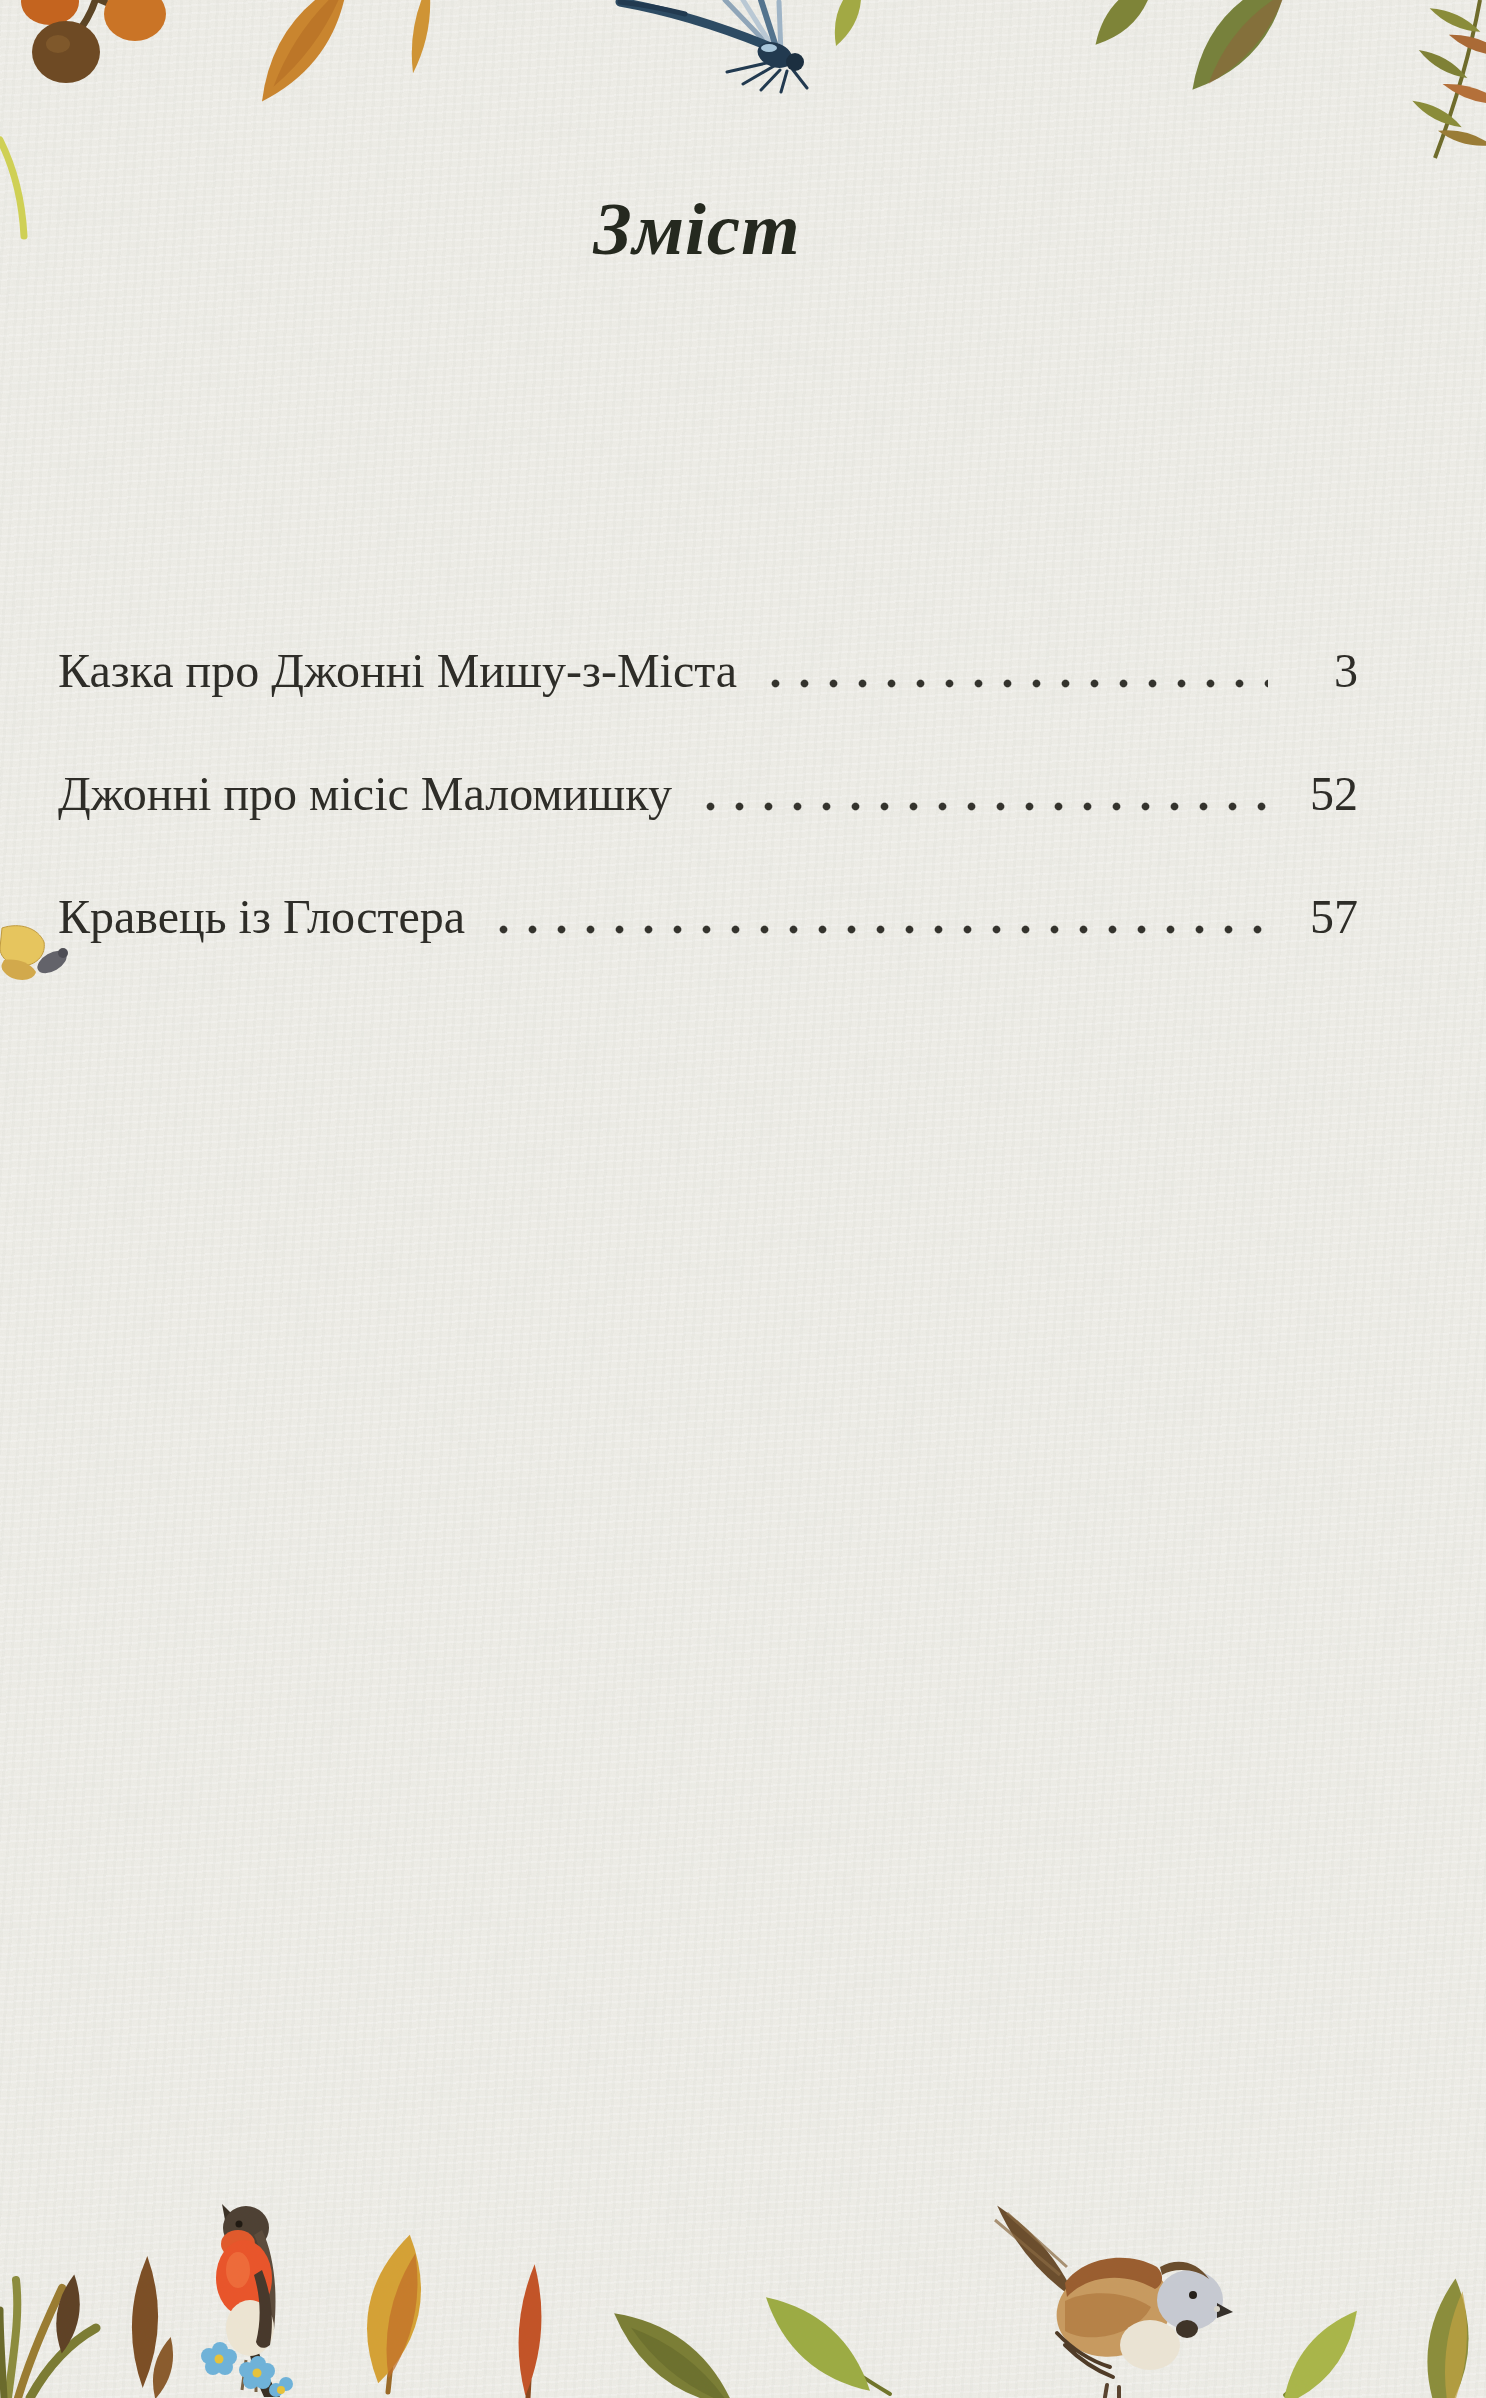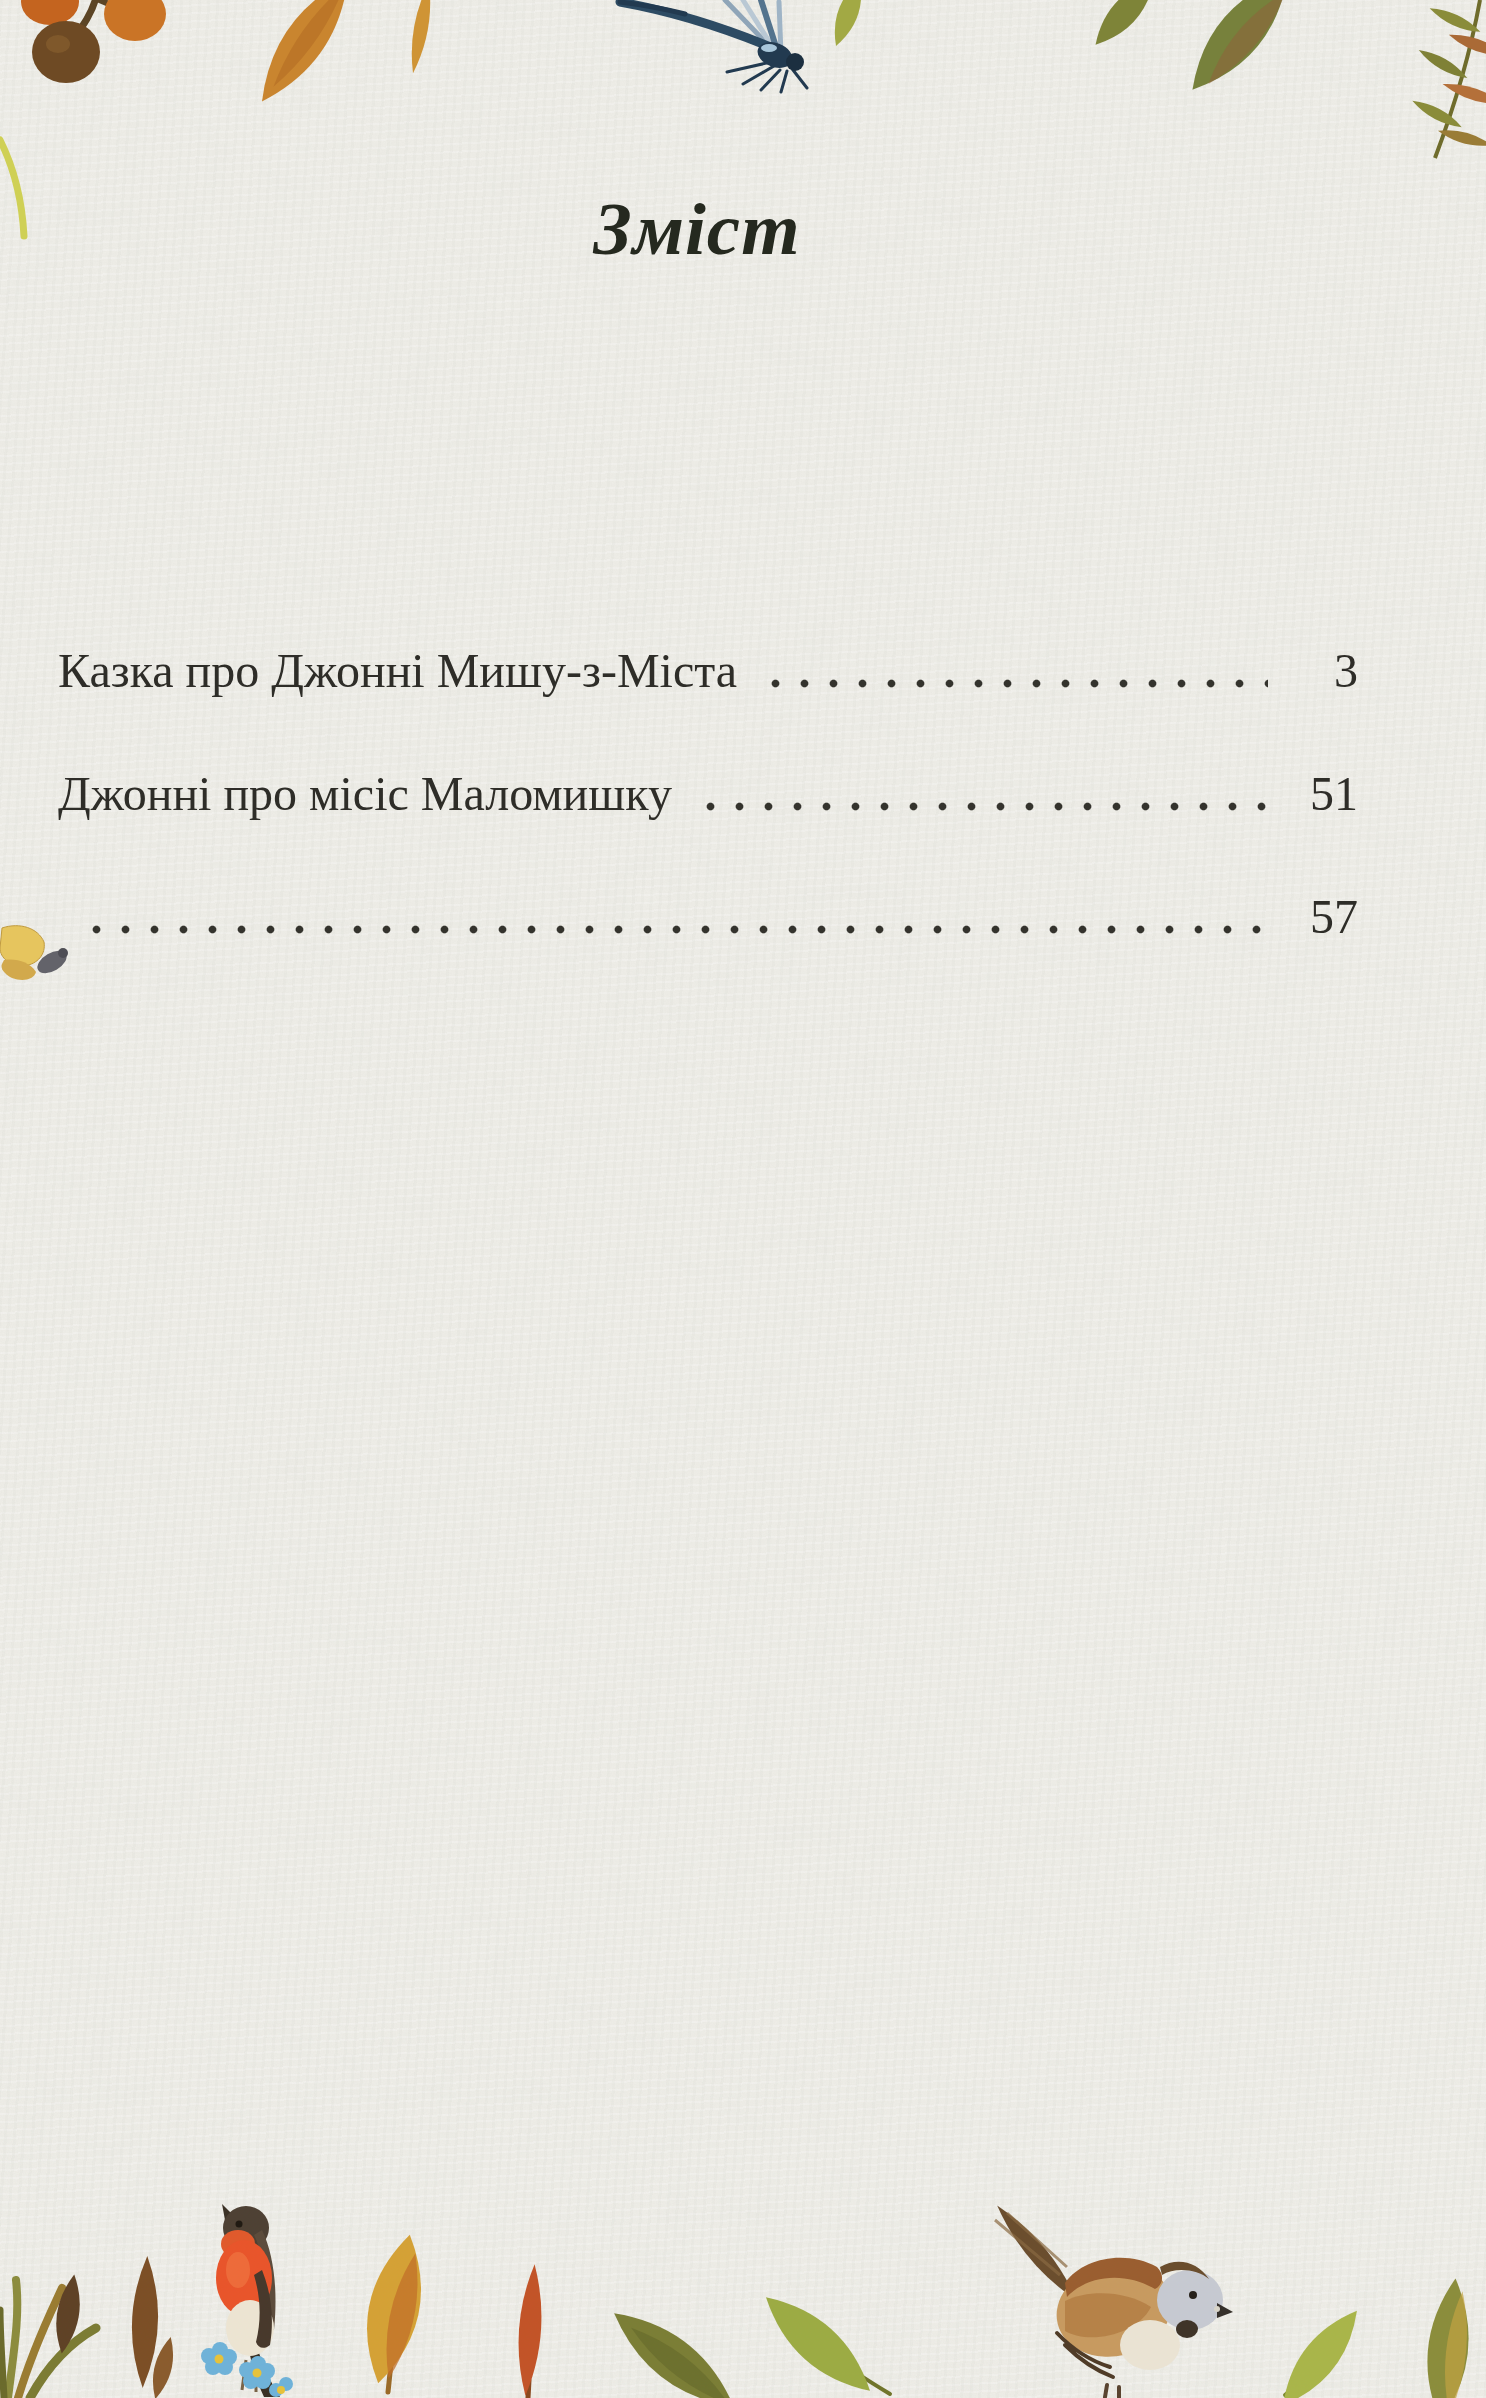--- a/index.html
+++ b/index.html
@@ -162,23 +162,24 @@
 
   <div class="toc">
     <div class="toc-entry">
       <span class="entry-title">Казка про Джонні Мишу-з-Міста</span>
       <span class="leader"></span>
       <span class="page-num">3</span>
     </div>
     <div class="toc-entry">
       <span class="entry-title">Джонні про місіс Маломишку</span>
       <span class="leader"></span>
-      <span class="page-num">51</span>
+      <span class="page-num">52</span>
     </div>
     <div class="toc-entry">
+      <span class="entry-title">Кравець із Глостера</span>
       <span class="leader"></span>
       <span class="page-num">57</span>
     </div>
   </div>
 
   <div class="deco" style="left:0;top:2240px">
     <svg width="190" height="158" viewBox="0 0 190 158">
       <path d="M8,158 C14,110 20,75 16,40" stroke="#8c8c3e" stroke-width="8" fill="none" stroke-linecap="round"></path>
       <path d="M18,158 C34,105 52,70 62,48" stroke="#9a7c32" stroke-width="8" fill="none" stroke-linecap="round"></path>
       <path d="M30,158 C52,118 78,98 96,88" stroke="#7c7c34" stroke-width="9" fill="none" stroke-linecap="round"></path>

